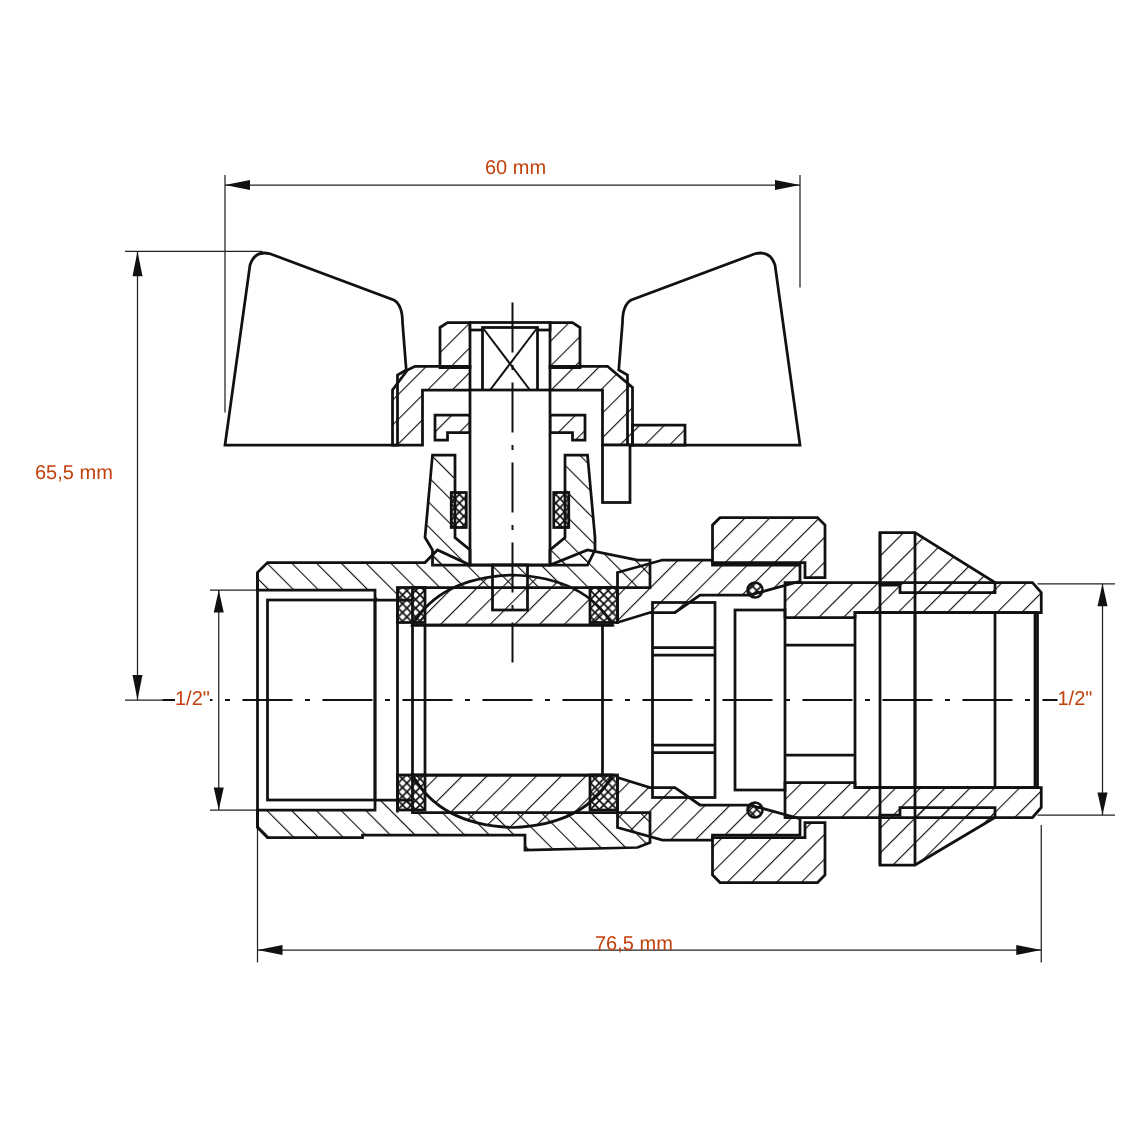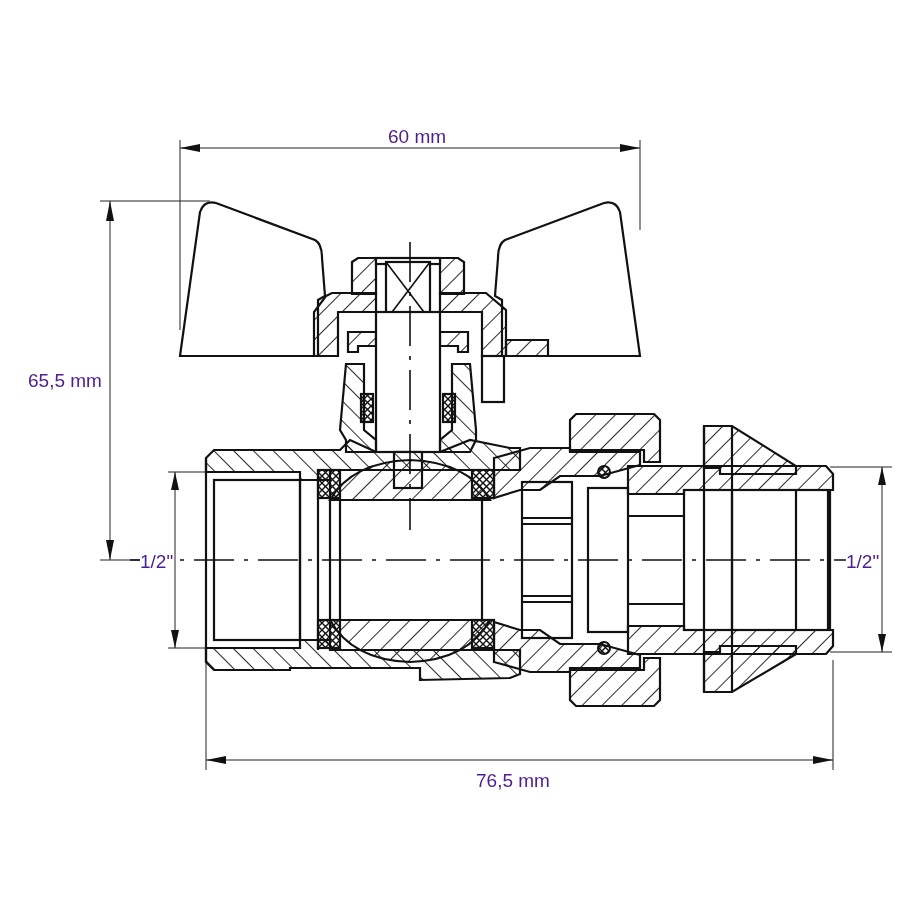--- a/index.html
+++ b/index.html
@@ -1,18 +1,18 @@
 <!DOCTYPE html>
 <html><head>
 <meta charset="utf-8">
 <style>
   html, body { margin:0; padding:0; background:#ffffff; }
   #canvas { position:relative; width:900px; height:900px; background:#fff; overflow:hidden; }
   svg { position:absolute; left:0; top:0; }
-  .dimtext { position:absolute; font-family:"Liberation Sans", sans-serif; font-size:19px; color:#4c1d95; white-space:nowrap; }
+  .dimtext { position:absolute; font-family:"Liberation Sans", sans-serif; font-size:16px; color:#c2410c; white-space:nowrap; }
   .thin { stroke:#222; stroke-width:1; fill:none; }
   .thick { stroke:#111; stroke-width:2.2; fill:none; }
   .part { stroke:#111; stroke-width:2.2; }
   .center { stroke:#111; stroke-width:1.6; stroke-dasharray:40 10 4 10; fill:none; }
 </style>
 </head>
 <body>
 
 <div id="canvas">
 <svg width="900" height="900" viewBox="0 0 900 900">
@@ -168,14 +168,14 @@
   <g>
     <line class="center" x1="130" y1="560" x2="850" y2="560"></line>
     <line class="center" x1="410" y1="242" x2="410" y2="530"></line>
   </g>
 </svg>
 
 <div class="dimtext" style="left:388px;top:126px;">60 mm</div>
 <div class="dimtext" style="left:28px;top:370px;">65,5 mm</div>
 <div class="dimtext" style="left:140px;top:551px;background:#fff;">1/2"</div>
 <div class="dimtext" style="left:846px;top:551px;background:#fff;">1/2"</div>
-<div class="dimtext" style="left:476px;top:770px;text-align:right;">76,5 mm</div>
+<div class="dimtext" style="left:476px;top:747px;text-align:right;">76,5 mm</div>
 </div>
 
 </body></html>

